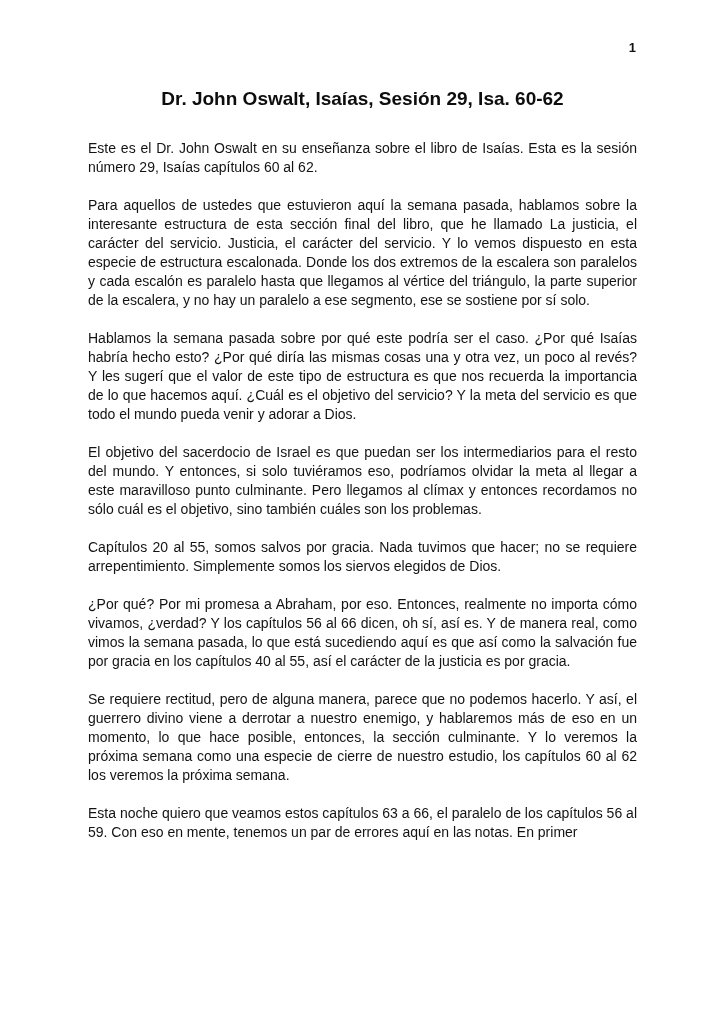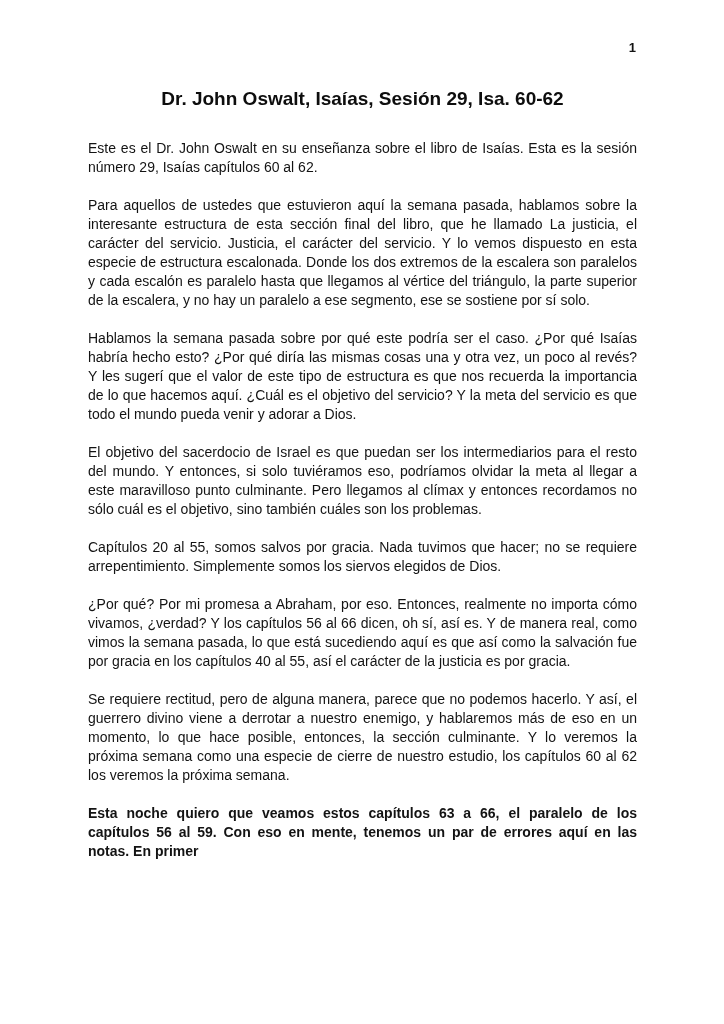--- a/index.html
+++ b/index.html
@@ -48,21 +48,20 @@
     text-align: justify;
     color: #131313;
   }
 
   .doc-body p.para {
     margin-bottom: 19px;
   }
 
   .doc-body p.para:last-child {
     margin-bottom: 0;
-    font-weight: bold;
   }
 </style>
 </head>
 <body>
 
 <div class="page">
 
   <div class="page-number">1</div>
 
   <h1 class="doc-title">

